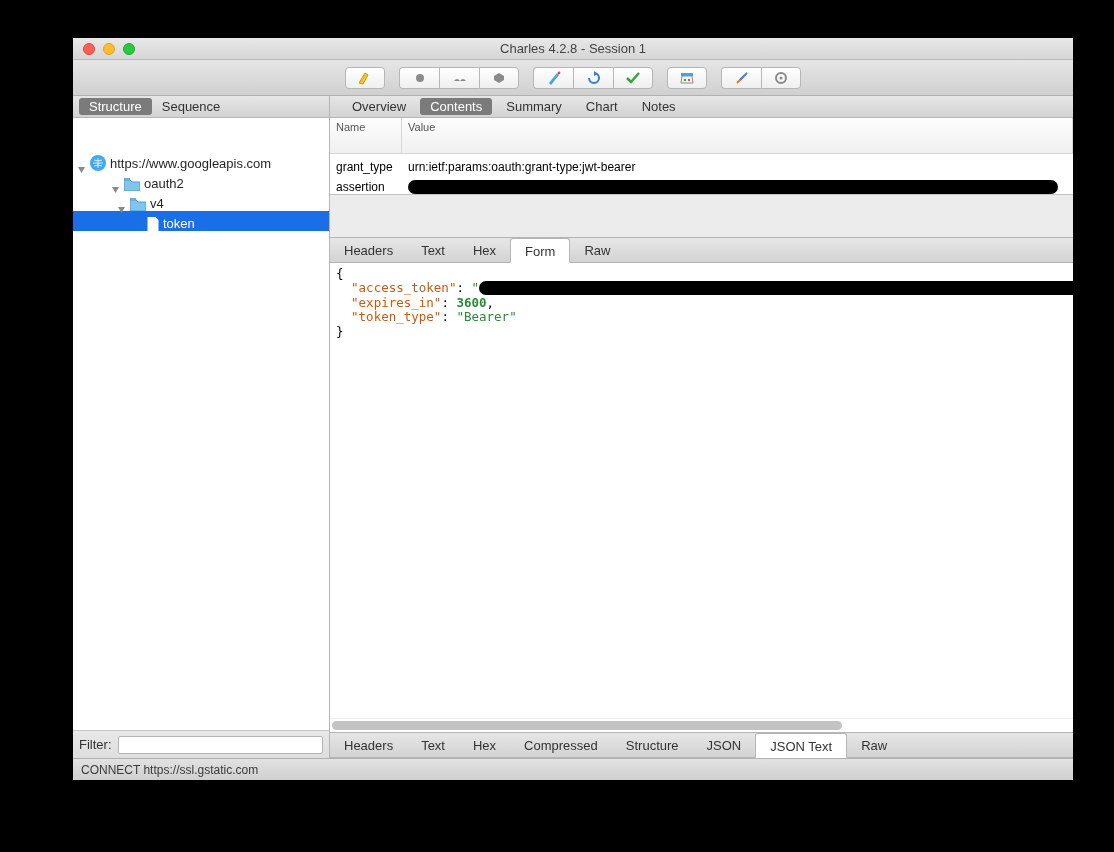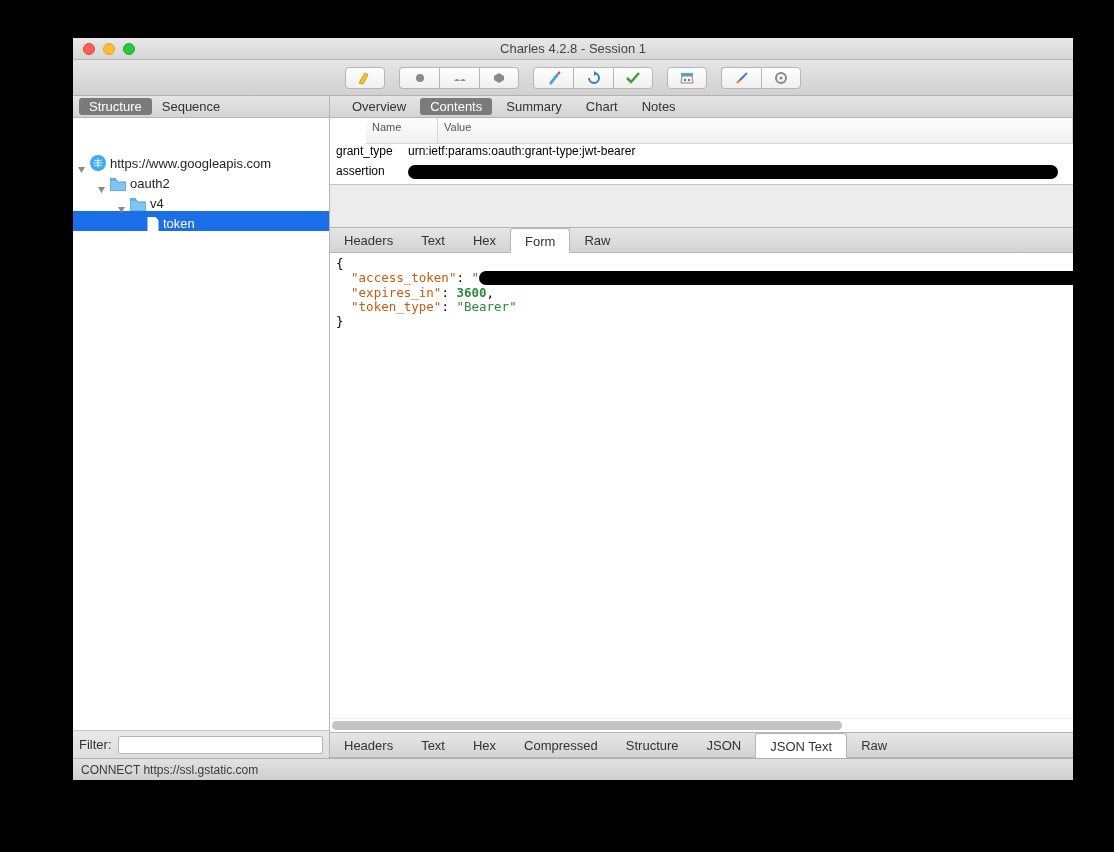--- a/index.html
+++ b/index.html
@@ -132,29 +132,28 @@
     border-bottom: 1px solid #b5b5b5;
     display:flex; align-items:center;
     gap:4px;
     padding-left:12px;
     font-size:13px;
   }
 
   
   .req-panel { background:#fff; border-bottom:1px solid #c3c3c3; }
   .kv-head {
-    display:flex; height:26px; font-size:11px; color:#555;
+    display:flex; height:36px; font-size:11px; color:#555;
     background:linear-gradient(#fdfdfd,#f0f0f0);
     border-bottom:1px solid #d6d6d6;
-    margin-left:36px;
   }
   .kv-head .col { border-right:1px solid #d6d6d6; padding:3px 6px; }
   .col.name { width: 72px; flex:none; }
   .col.val  { flex:1; }
-  .kv-row { display:flex; font-size:12px; height:20px; align-items:flex-start; }
+  .kv-row { display:flex; font-size:12px; height:20px; align-items:flex-end; }
   .kv-row .col { padding: 0 6px; }
   .redact {
     display:inline-block;
     height:14px;
     border-radius:7px;
     background:#000;
     vertical-align:middle;
   }
   .req-spacer { height:42px; background:#ececec; }
 
@@ -329,21 +328,21 @@
           </span>
           <span class="world-icon">
             <svg width="12" height="12" viewBox="0 0 12 12">
                 <circle cx="6" cy="6" r="5.5" fill="#3fa9f5"></circle>
                 <path d="M1 6 H11 M6 1 V11 M2 3 Q6 5 10 3 M2 9 Q6 7 10 9" stroke="#fff" stroke-width="0.8" fill="none"></path>
               </svg>
           </span>
           <span>https://www.googleapis.com</span>
         </div>
 
-        <div class="tree-row" style="padding-left:24px">
+        <div class="tree-row" style="padding-left:38px">
           <span class="disclosure">
             <svg width="9" height="9" viewBox="0 0 9 9">
                 <path d="M1 2 L8 2 L4.5 8 Z" fill="#8a8a8a"></path>
               </svg>
           </span>
           <svg class="folder-icon" viewBox="0 0 16 13">
               <path d="M0 2 L6 2 L8 4 L16 4 L16 13 L0 13 Z M0 2 L0 0 L5 0 L6 2" fill="#7fc5ee" stroke="#4a9fd6"></path>
             </svg>
           <span>oauth2</span>
         </div>

